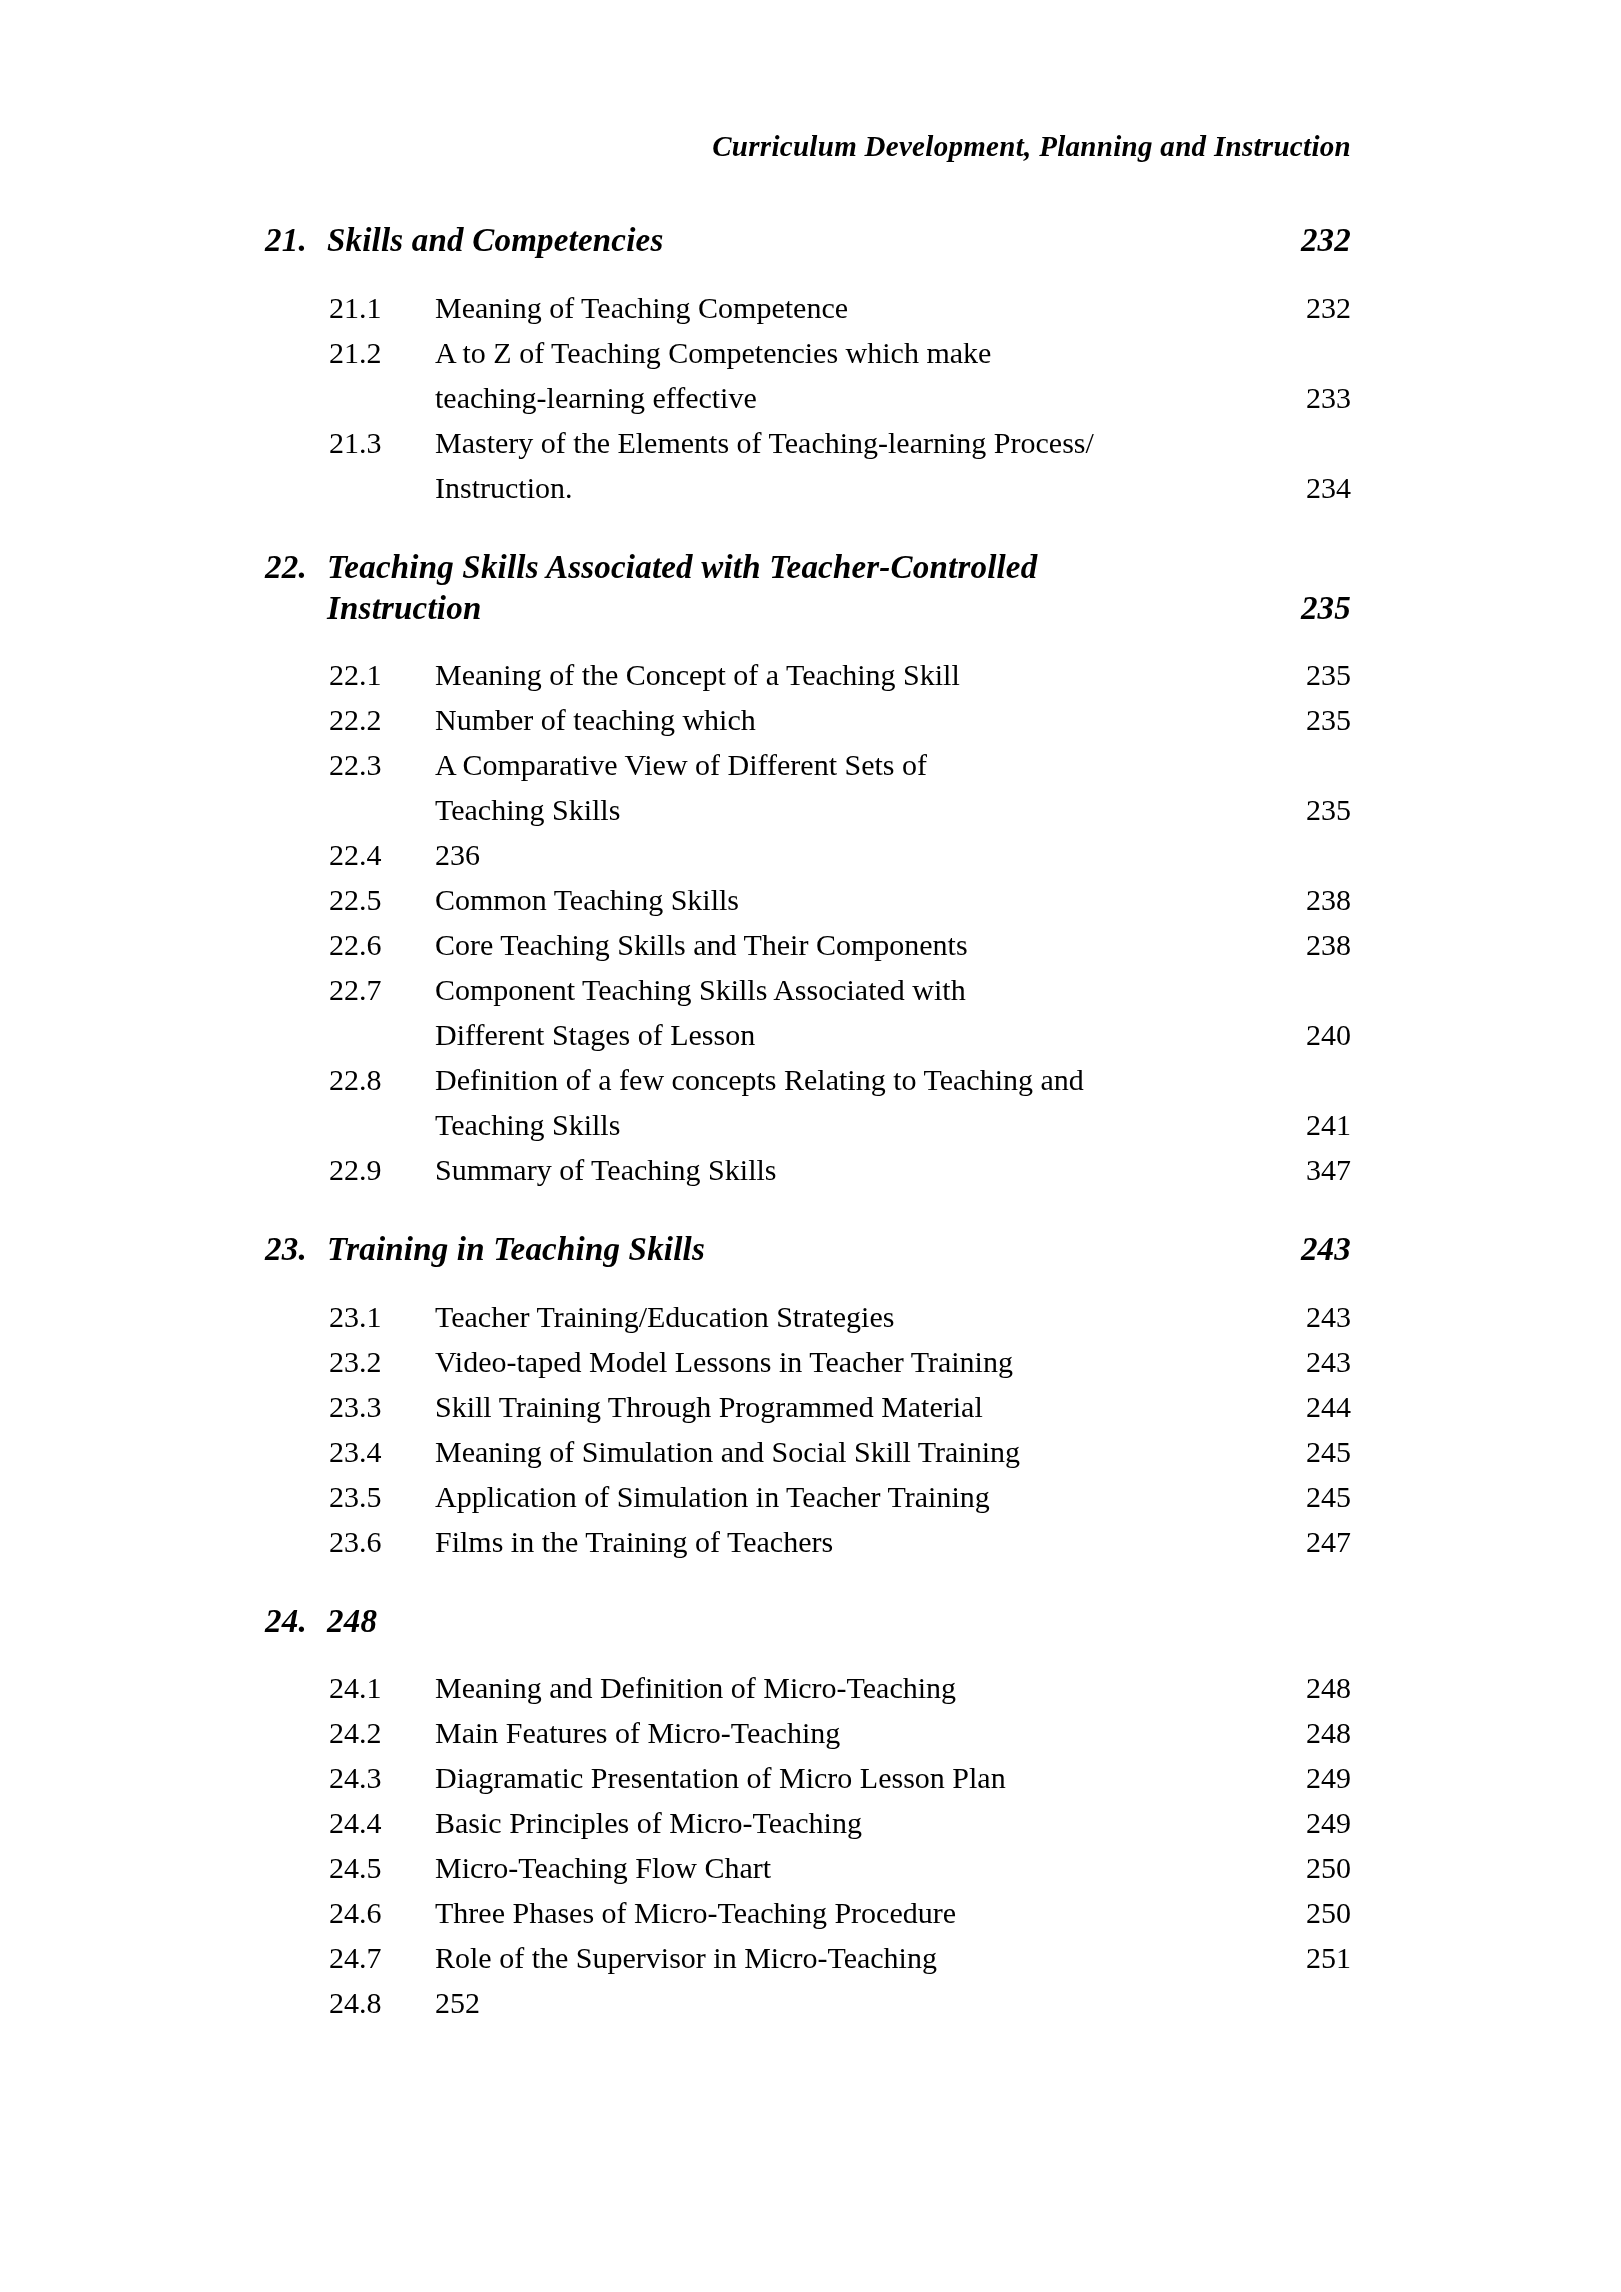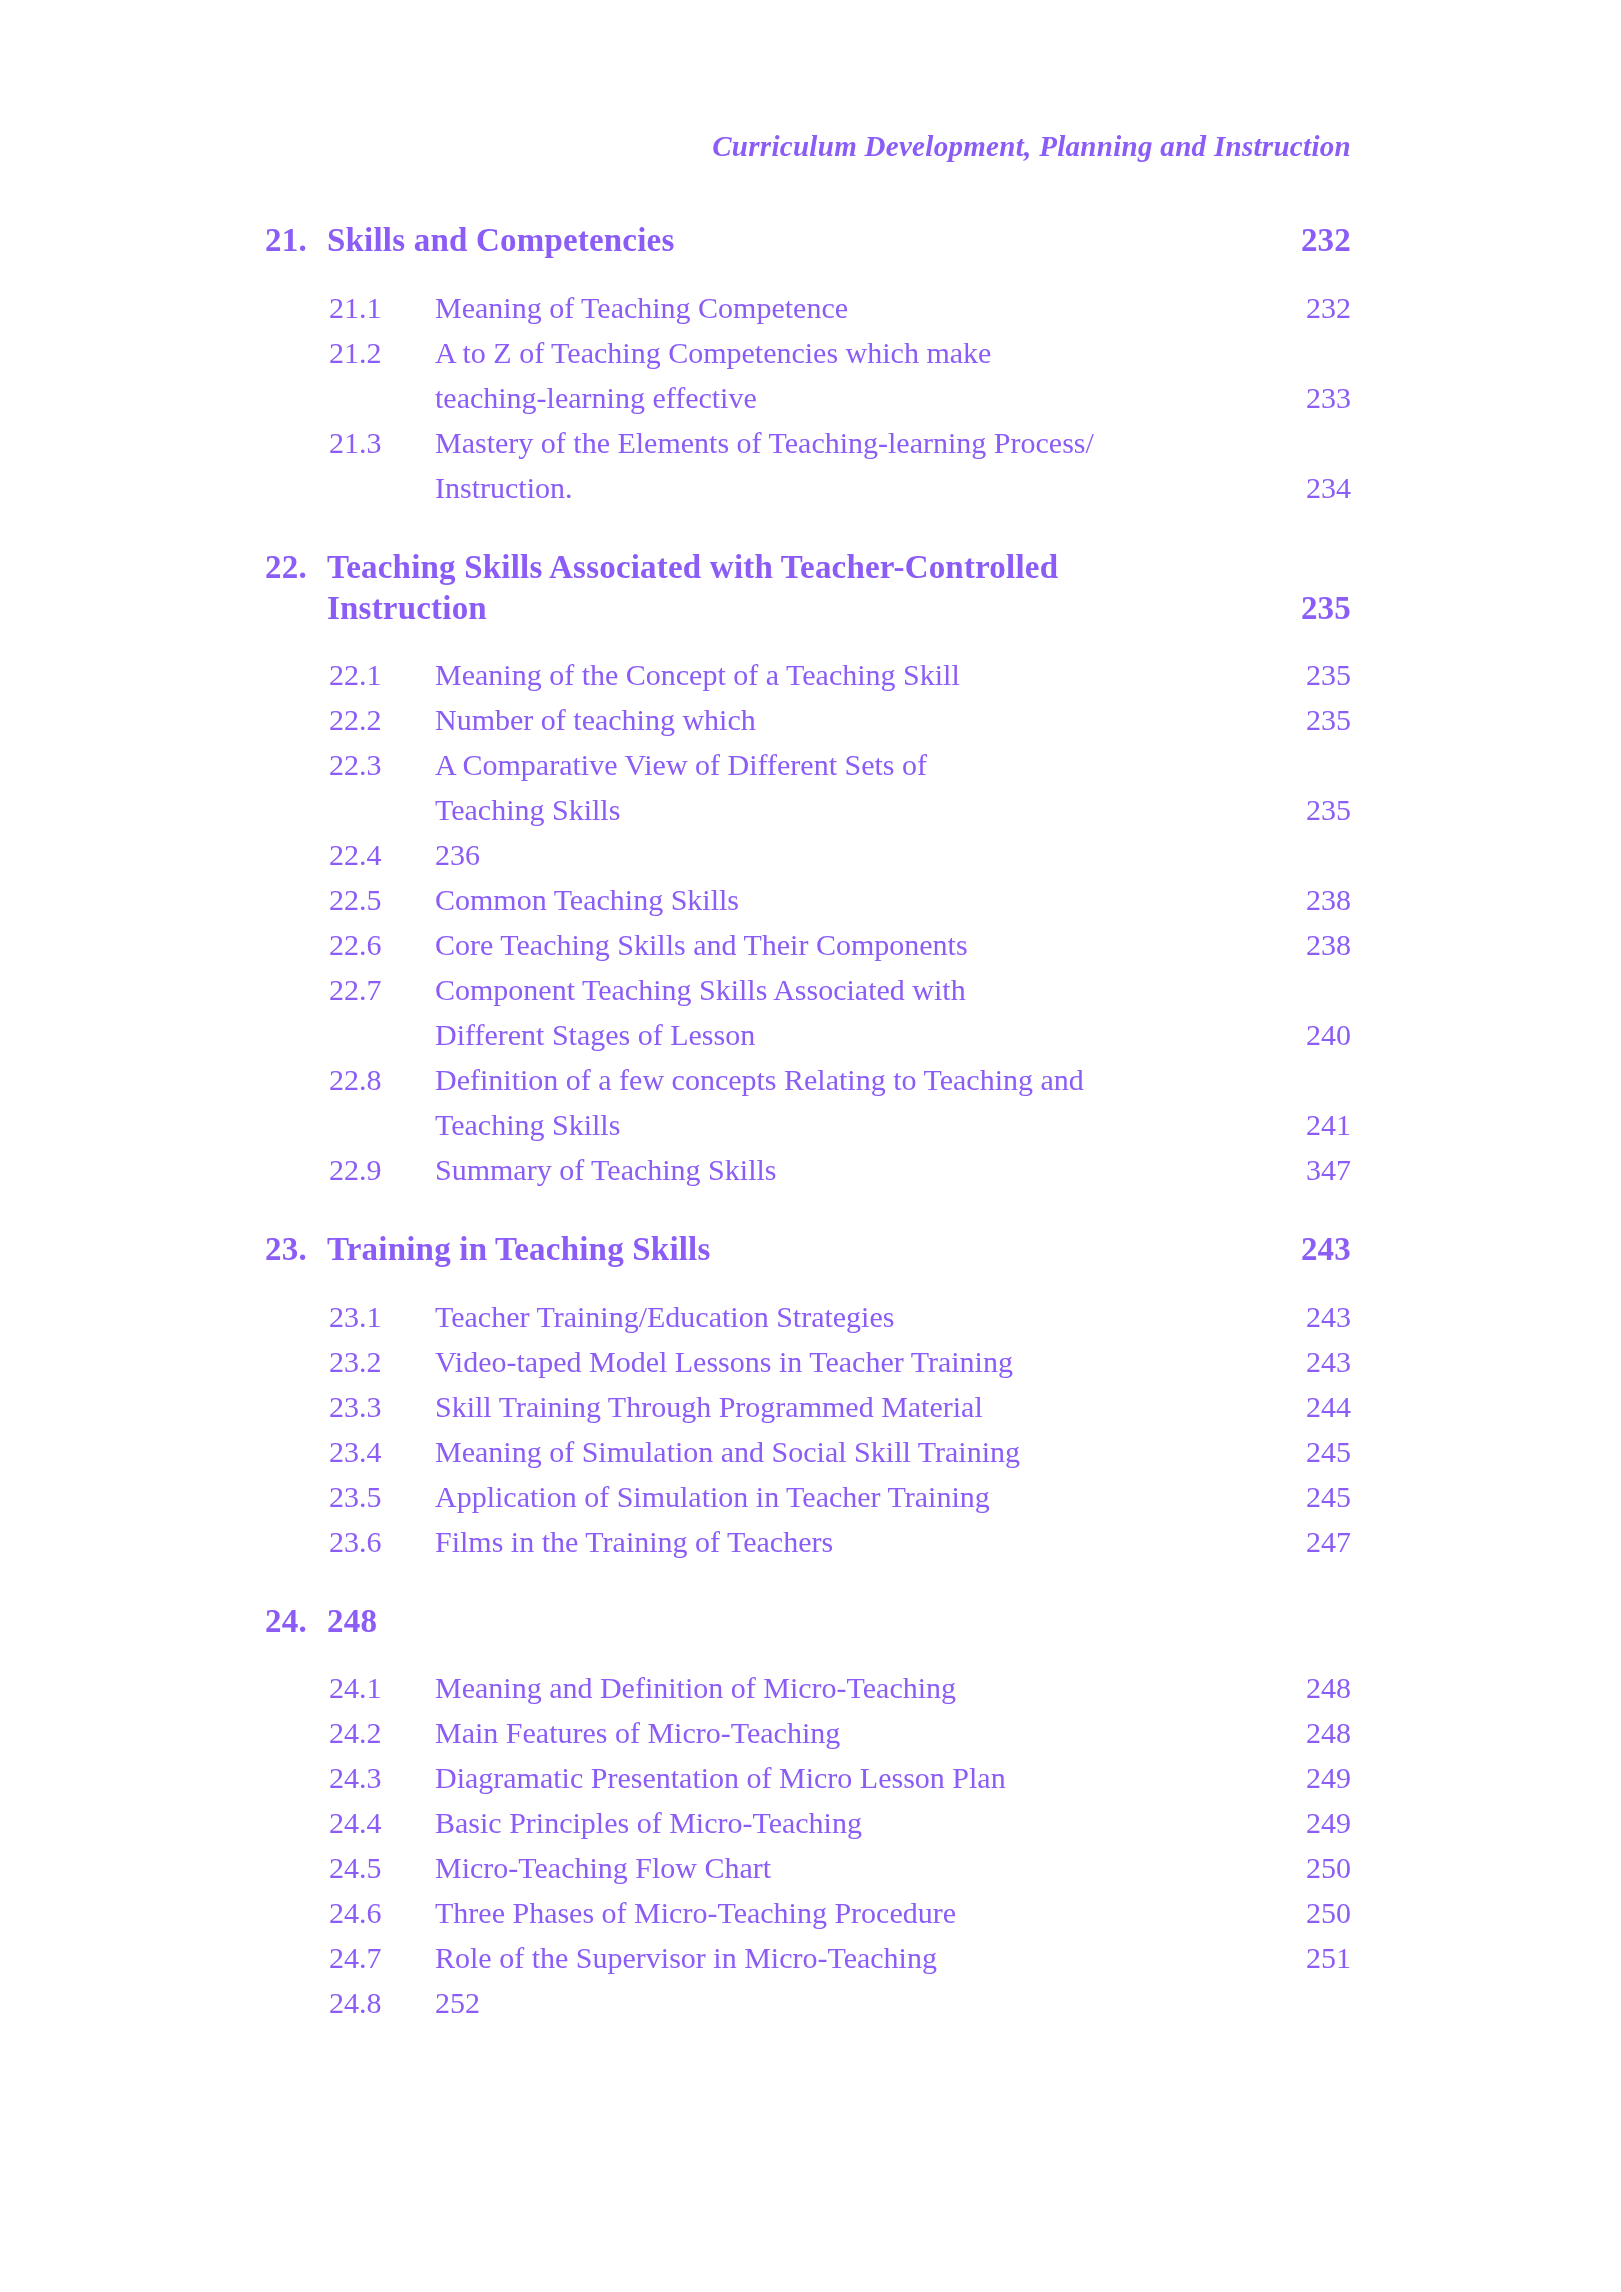--- a/index.html
+++ b/index.html
@@ -2,21 +2,21 @@
 <html><head>
 <meta charset="utf-8">
 <style>
   html, body { margin: 0; padding: 0; background: #ffffff; }
   .page {
     position: relative;
     width: 1621px;
     height: 2293px;
     background: #ffffff;
     font-family: "Liberation Serif", serif;
-    color: #8b5cf6;
+    color: #000000;
     overflow: hidden;
   }
   .content {
     position: absolute;
     left: 265px;
     top: 130px;
     width: 1086px;
   }
   .running-head {
     font-style: italic;
@@ -28,20 +28,21 @@
   }
   .sec { margin-top: 37px; }
   .sec.first { margin-top: 57px; }
   .h-line {
     display: flex;
     align-items: baseline;
     font-weight: bold;
     font-size: 33px;
     line-height: 41px;
     letter-spacing: 0.2px;
+    font-style: italic;
   }
   .h-num { width: 62px; flex: none; }
   .h-title { flex: 1; padding-right: 11.8px; }
   .h-page { flex: none; }
   .entries { margin-top: 23.5px; }
   .e-line {
     display: flex;
     align-items: center;
     font-size: 30px;
     line-height: 45px;

